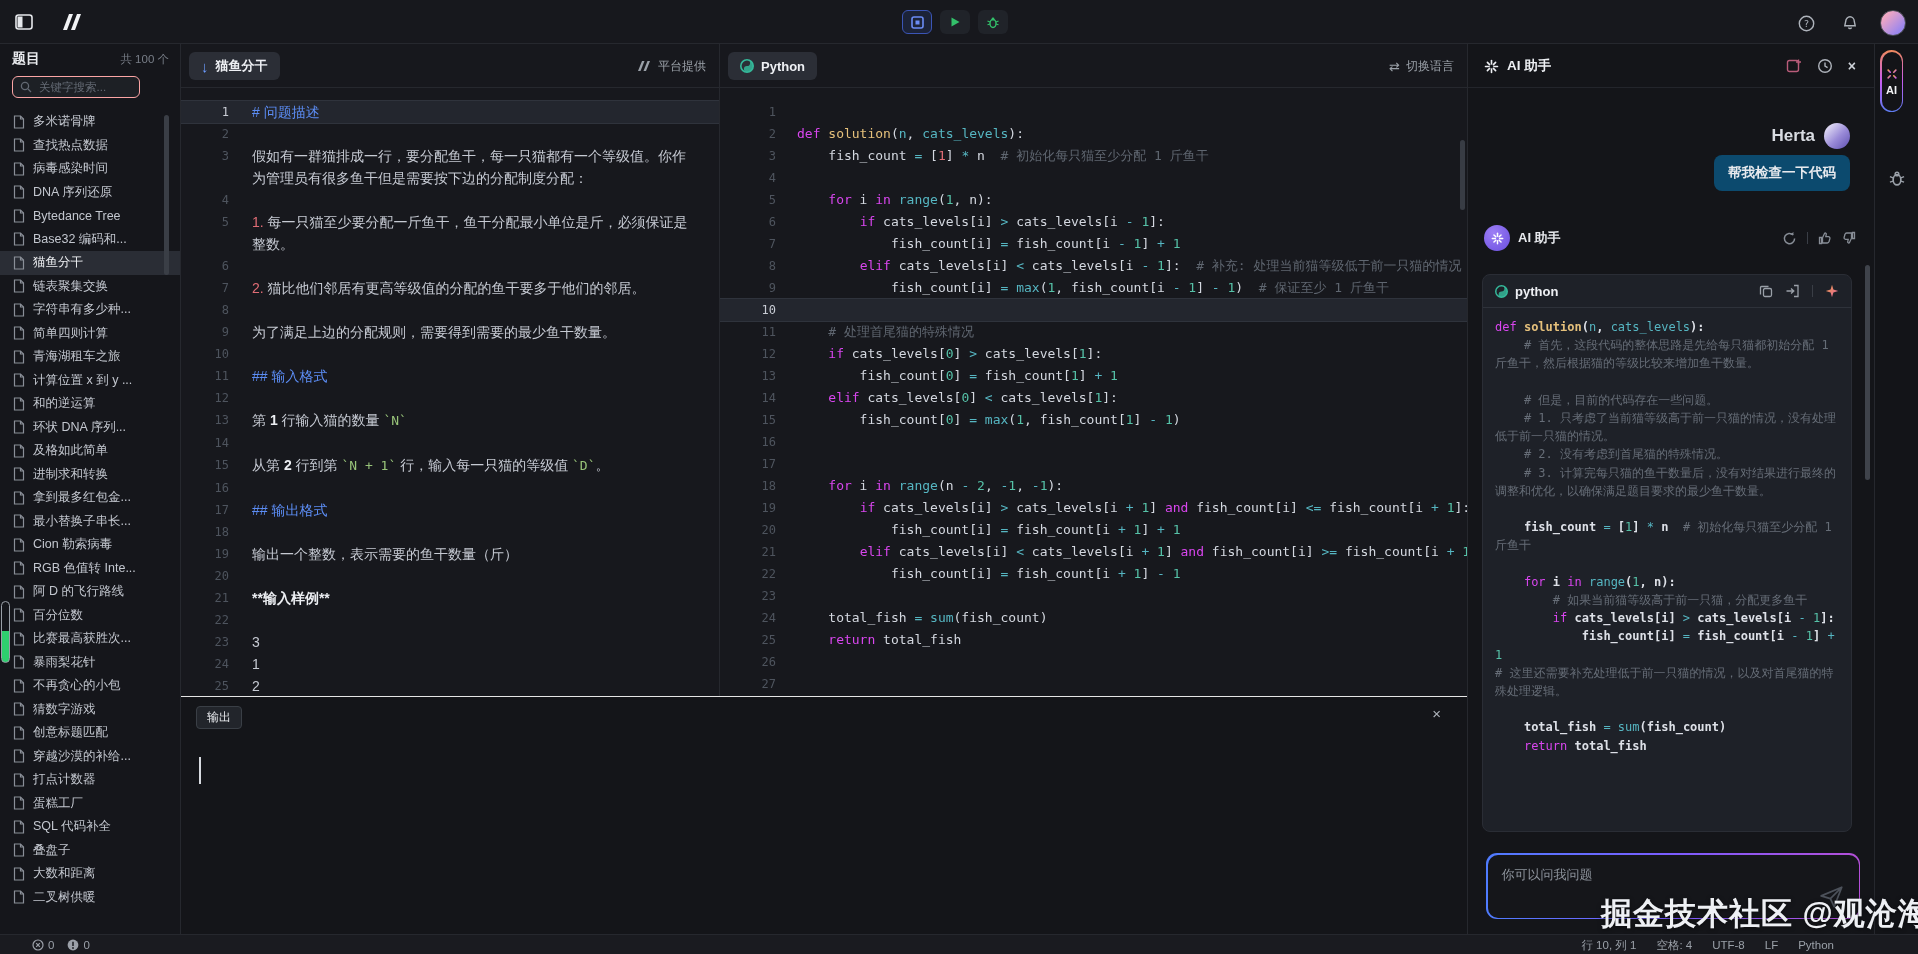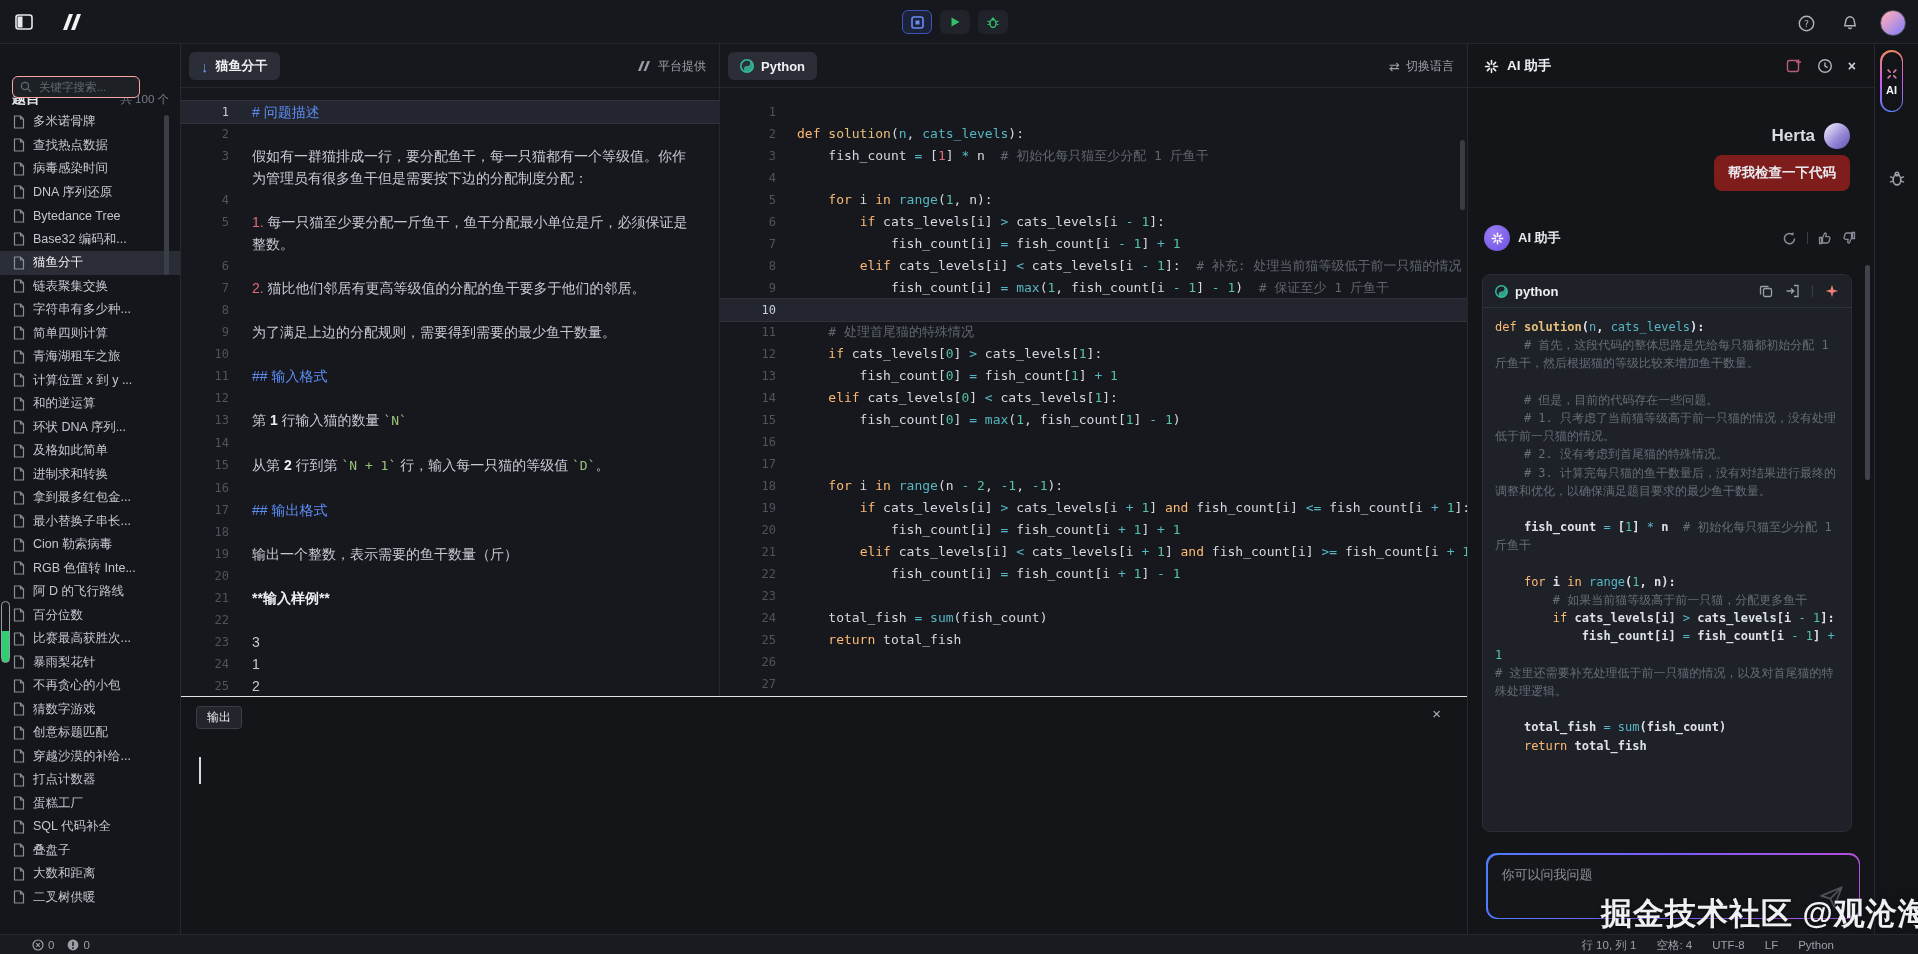--- a/index.html
+++ b/index.html
@@ -12,21 +12,21 @@
   .tb-left{position:absolute;left:10px;top:8px;display:flex;align-items:center;gap:20px;}
   .icon-btn{width:28px;height:28px;border-radius:6px;display:flex;align-items:center;justify-content:center;cursor:pointer;}
   .tb-center{position:absolute;left:902px;top:10px;display:flex;gap:8px;}
   .run-btn{width:30px;height:24px;border-radius:6px;background:#202329;display:flex;align-items:center;justify-content:center;}
   .run-btn.blue{background:#1c2338;border:1px solid #3b55b6;}
   .tb-right{position:absolute;right:12px;top:9px;display:flex;align-items:center;gap:16px;}
   .avatar{width:26px;height:26px;border-radius:50%;background:linear-gradient(135deg,#f0a7c3 20%,#9a86ee 80%);border:1px solid #4a4d55;}
 
   
   .sidebar{position:absolute;left:0;top:44px;width:181px;height:890px;background:#15161b;border-right:1px solid #26282e;overflow:hidden;}
-  .sb-head{position:absolute;left:12px;top:6px;width:157px;display:flex;align-items:baseline;justify-content:space-between;margin-top:40px;}
+  .sb-head{position:absolute;left:12px;top:6px;width:157px;display:flex;align-items:baseline;justify-content:space-between;}
   .sb-title{color:#e8eaee;font-size:14px;font-weight:bold;}
   .sb-count{color:#787e88;font-size:11.5px;}
   .sb-search{position:absolute;left:12px;top:32px;width:128px;height:22px;border:1px solid #fca5a5;border-radius:6px;background:#1d2025;display:flex;align-items:center;padding:0 7px;gap:5px;}
   .sb-search input{flex:1;min-width:0;background:transparent;border:none;outline:none;color:#9aa0a8;font-size:11.5px;font-family:inherit;}
   .sb-search input::placeholder{color:#636973;}
   .sb-list{position:absolute;left:0;top:66px;width:181px;}
   .sb-item{height:23.5px;display:flex;align-items:center;gap:8px;padding-left:13px;cursor:pointer;color:#c3c7cf;font-size:12.5px;white-space:nowrap;overflow:hidden;}
   .sb-item.sel{background:#2a2d35;color:#f0f2f5;}
   .sb-scroll{position:absolute;left:164px;top:71px;width:5px;height:160px;border-radius:3px;background:#3a3e46;}
 
@@ -43,21 +43,21 @@
   .ln-row{position:relative;display:flex;align-items:flex-start;line-height:22px;min-height:22px;}
   .ln-row.cur{background:#23262e;box-shadow:0 -1px 0 #2f333c,0 1px 0 #2f333c;}
   .ln-num{flex:0 0 48px;text-align:right;color:#4e545e;font-family:"DejaVu Sans Mono",monospace;font-size:12px;user-select:none;}
   .ln-row.cur .ln-num{color:#c8ccd4;}
   .problem .ln-text{margin-left:23px;padding-right:14px;white-space:pre-wrap;font-size:14px;color:#c6cad3;width:455px;}
   .editor .ln-num{flex-basis:56px;}
   .editor .ln-text{margin-left:21px;white-space:pre;overflow:hidden;font-family:"DejaVu Sans Mono",monospace;font-size:13px;color:#d4d8e0;flex:1;}
   .ed-scroll{position:absolute;right:2px;top:96px;width:5px;height:70px;border-radius:3px;background:#383c44;}
 
   
-  .tk-k{color:#fdba74;text-align:right;}
+  .tk-k{color:#d946ef;text-align:right;}
   .tk-f{color:#e5c07b;}
   .tk-v{color:#56b6c2;}
   .tk-b{color:#56b6c2;}
   .tk-o{color:#56b6c2;}
   .tk-n{color:#56c2a8;}
   .tk-r{color:#e06c75;}
   .tk-p{color:#d4d8e0;}
   .tk-c{color:#5f6670;}
   .tk-h{color:#5c8df5;font-weight:normal;}
   .tk-t{color:#c6cad3;}
@@ -72,21 +72,21 @@
   @keyframes blink{50%{opacity:0;}}
 
   
   .chat{position:absolute;left:1467px;top:44px;width:407px;height:890px;background:#141519;border-left:1px solid #26282e;overflow:hidden;}
   .chat-head{position:absolute;left:0;top:0;right:0;height:44px;border-bottom:1px solid #23252b;}
   .chat-title{position:absolute;left:16px;top:0;height:44px;display:flex;align-items:center;gap:8px;color:#eef0f4;font-size:13.5px;font-weight:bold;}
   .chat-head-icons{position:absolute;right:18px;top:0;height:44px;display:flex;align-items:center;gap:15px;}
   .user-row{position:absolute;right:24px;top:79px;display:flex;align-items:center;gap:9px;}
   .user-name{color:#d9dce2;font-size:17px;font-weight:bold;}
   .herta-avatar{width:26px;height:26px;border-radius:50%;background:linear-gradient(135deg,#e7e3f6 10%,#9a8bd8 55%,#5d4fb0 100%);}
-  .user-bubble{position:absolute;right:24px;top:111px;background:#7f1d1d;border-radius:8px;padding:9px 14px;color:#e8eaee;font-size:13.5px;font-weight:600;}
+  .user-bubble{position:absolute;right:24px;top:111px;background:#0c4a6e;border-radius:8px;padding:9px 14px;color:#e8eaee;font-size:13.5px;font-weight:600;}
   .ai-row{position:absolute;left:16px;top:181px;right:18px;height:26px;display:flex;align-items:center;}
   .ai-avatar{width:26px;height:26px;border-radius:50%;background:radial-gradient(circle at 35% 30%,#9d7ef5,#6a4fe0);display:flex;align-items:center;justify-content:center;}
   .ai-name{margin-left:8px;color:#e8eaee;font-size:13px;font-weight:bold;}
   .ai-actions{margin-left:auto;display:flex;align-items:center;gap:10px;color:#878d96;}
   .ai-actions .sep{width:1px;height:12px;background:#3a3e46;}
   .code-card{position:absolute;left:14px;top:230px;width:370px;height:558px;background:#1e2128;border:1px solid #2a2d35;border-radius:8px;overflow:hidden;}
   .cc-head{height:33px;border-bottom:1px solid #2e323a;display:flex;align-items:center;padding:0 12px;gap:7px;}
   .cc-lang{color:#eef0f4;font-size:13px;font-weight:bold;}
   .cc-icons{margin-left:auto;display:flex;align-items:center;gap:12px;}
   .cc-icons .sep{width:1px;height:12px;background:#3a3e46;}

